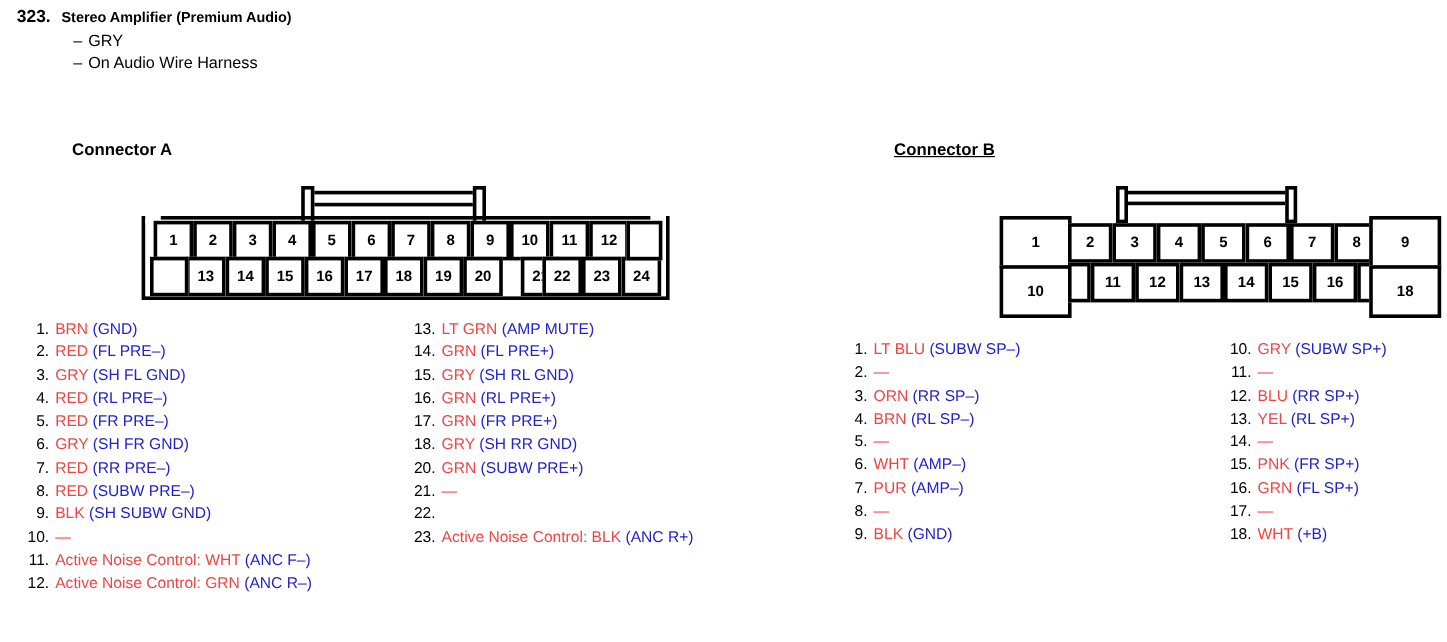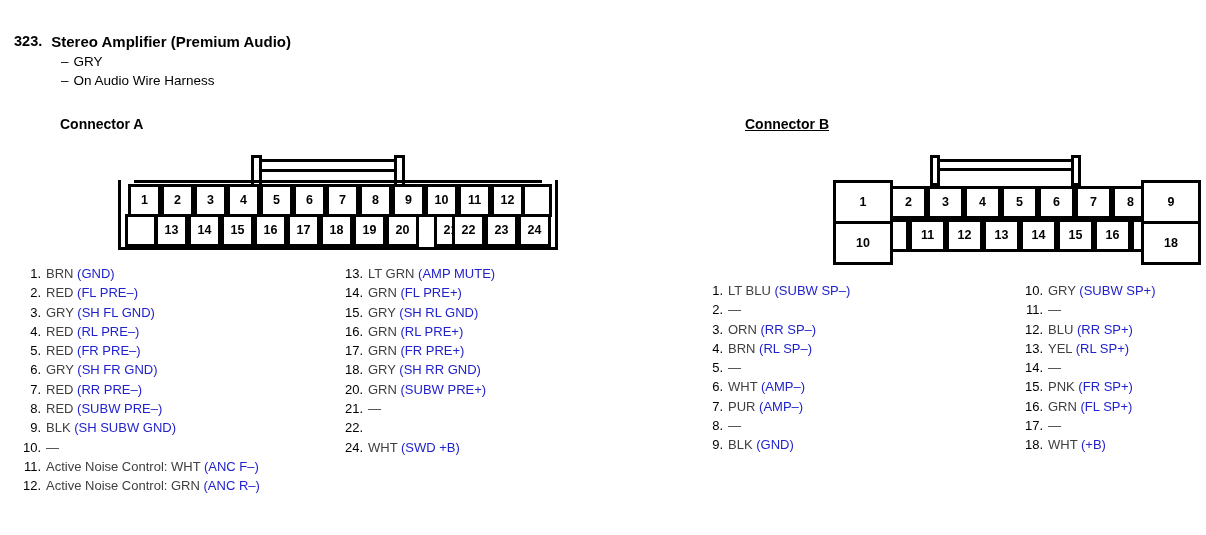--- a/index.html
+++ b/index.html
@@ -8,23 +8,23 @@
     background:#ffffff;
     font-family:"Liberation Sans", sans-serif;
     color:#000000;
     position:relative;
     overflow:hidden;
   }
   .page{position:relative;width:1206px;height:535px;}
 
   
   .hdr{position:absolute;left:14px;top:6px;}
-  .hdr-row{display:flex;align-items:flex-start;margin-top:27px;}
+  .hdr-row{display:flex;align-items:center;}
   .hdr-num{font-weight:bold;font-size:14.5px;letter-spacing:0px;}
-  .hdr-title{font-weight:bold;font-size:15px;margin-left:9px;}
+  .hdr-title{font-weight:bold;font-size:12px;margin-left:9px;}
   .sub{font-size:13.5px;margin-left:47px;margin-top:4px;white-space:nowrap;}
   .sub .dash{margin-right:5px;}
 
   
   .conn-title{position:absolute;font-weight:bold;font-size:14px;}
 
   
   .conn{position:absolute;}
   .cell{
     position:absolute;
@@ -48,21 +48,21 @@
     font-size:13px;
     line-height:19.3px;
     white-space:nowrap;
   }
   .pin-no{
     width:23px;
     text-align:right;
     flex:0 0 23px;
     margin-right:5px;
   }
-  .pin-body{color:#404040;}
+  .pin-body{color:#ef4444;}
   .sig{color:#2222cc;}
 </style>
 </head>
 <body>
 
 <div class="page">
 
   <div class="hdr">
     <div class="hdr-row">
       <span class="hdr-num">323.</span>
@@ -226,22 +226,22 @@
         <span><span class="pin-body">GRN</span> <span class="sig">(SUBW PRE+)</span></span>
       </div>
       <div class="pinrow">
         <span class="pin-no">21.</span>
         <span><span class="pin-body">—</span></span>
       </div>
       <div class="pinrow">
         <span class="pin-no">22.</span>
       </div>
       <div class="pinrow">
-        <span class="pin-no">24.</span>
-        <span><span class="pin-body">WHT</span> <span class="sig">(SWD +B)</span></span>
+        <span class="pin-no">23.</span>
+        <span><span class="pin-body">Active Noise Control: BLK</span> <span class="sig">(ANC R+)</span></span>
       </div>
     </div>
 
   <div class="pinlist" id="b-col1" style="left:700px;top:281px;width:310px;">
       <div class="pinrow">
         <span class="pin-no">1.</span>
         <span><span class="pin-body">LT BLU</span> <span class="sig">(SUBW SP–)</span></span>
       </div>
       <div class="pinrow">
         <span class="pin-no">2.</span>

